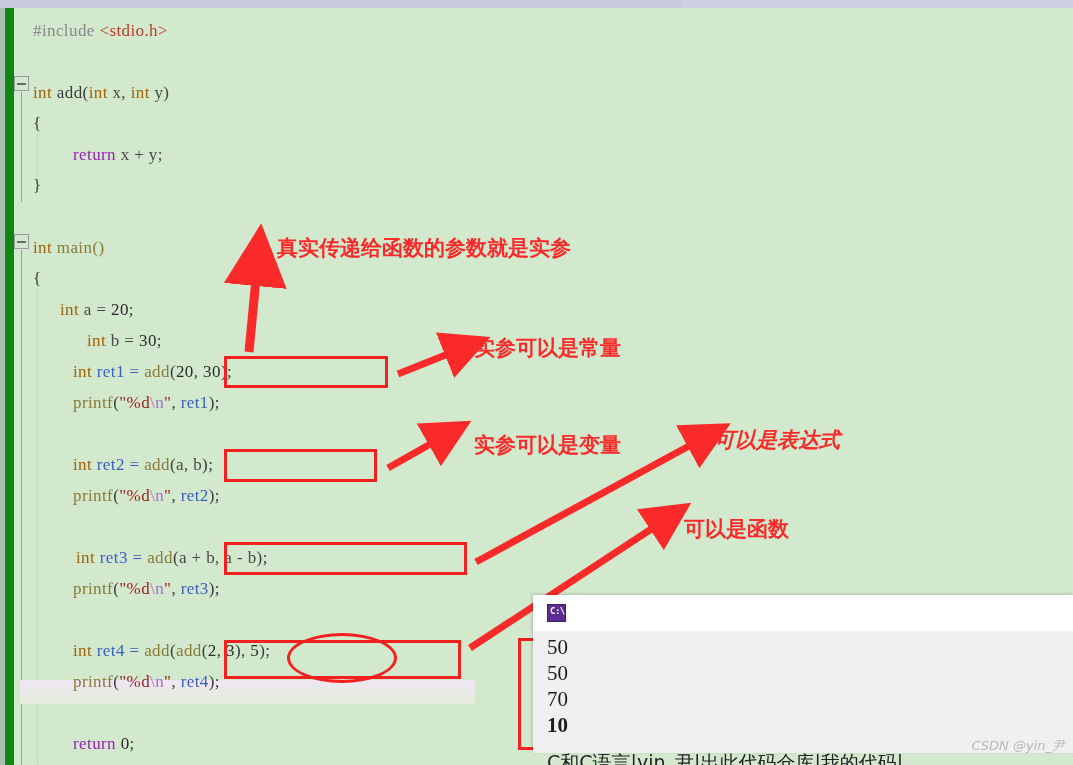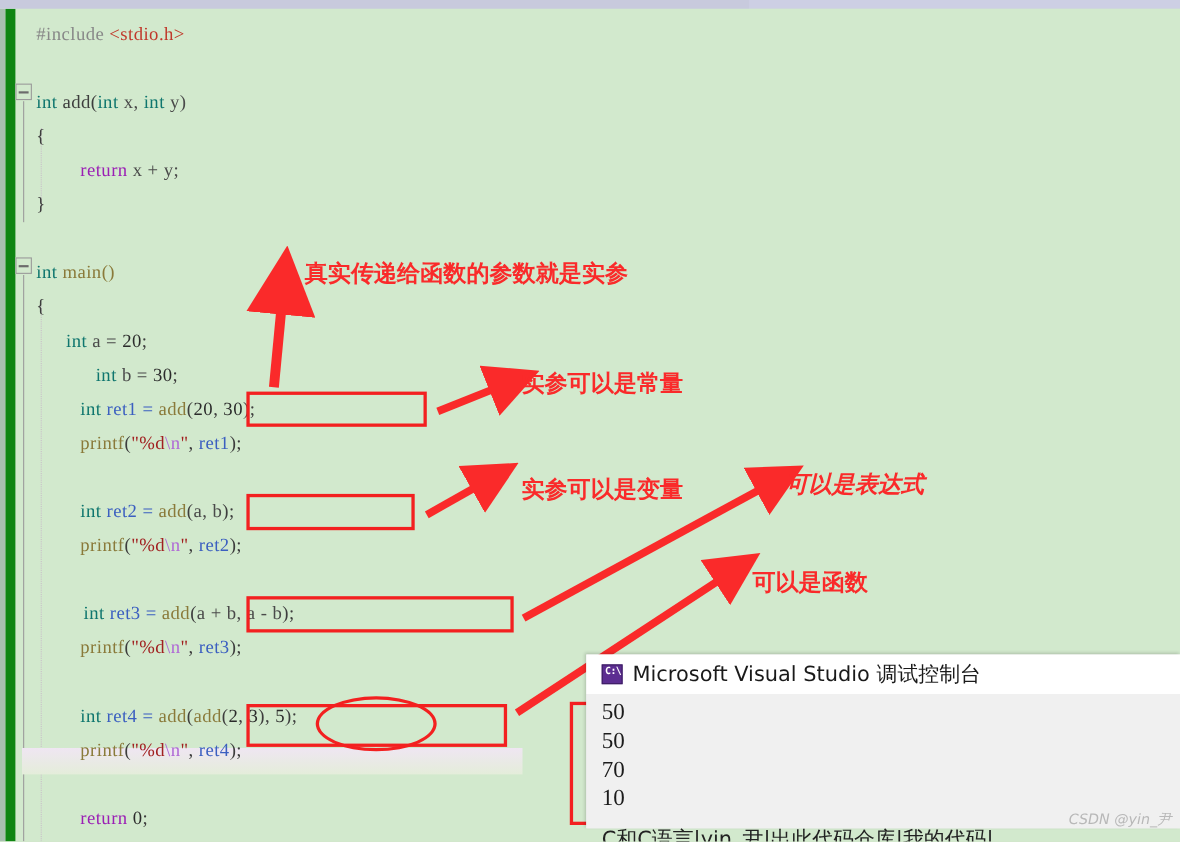--- a/index.html
+++ b/index.html
@@ -24,21 +24,21 @@
   
   .fold{position:absolute;width:15px;height:15px;border:1px solid #9a9a9a;background:#d2e9cd;box-sizing:border-box;}
   .fold::before{content:"";position:absolute;left:2px;top:6px;width:9px;height:2px;background:#6b6b6b;}
 
   
   .code{
     position:absolute;white-space:pre;
     font-family:"Liberation Serif","DejaVu Serif",serif;
     font-size:17px;line-height:21px;letter-spacing:.4px;color:#3d3d3d;
   }
-  .kw{color:#0f766e;}
+  .kw{color:#a16207;}
   .kw2{color:#9b1fb5;}
   .fn{color:#8a7a3a;}
   .var{color:#4a4a4a;}
   .num{color:#2b2b2b;}
   .pp{color:#888888;}
   .str{color:#a12020;}
   .esc{color:#b06ad6;}
   .inc{color:#c0392b;}
   .id{color:#3b5fc0;}
 
@@ -156,25 +156,24 @@
 <div class="anno" style="left:454px;top:435px;margin-left:20px;">实参可以是变量</div>
 <div class="anno" style="left:714px;top:430px;font-style:italic;">可以是表达式</div>
 <div class="anno" style="left:684px;top:519px;">可以是函数</div>
 <div class="anno" style="left:680px;top:681px;">最终都可以调用函数返回正确的结果</div>
 
 <div id="console">
   <div id="console-titlebar">
     <div id="console-icon">
       <span>C:\</span>
     </div>
-    <div id="console-title">Microsoft Visual Studio 调试控制台</div>
   </div>
   <div id="console-body">
 
   <div class="cline" style="top: 6px;">50</div>
       <div class="cline" style="top: 32px;">50</div>
       <div class="cline" style="top: 58px;">70</div>
-      <div class="cline" style="top: 84px;">10</div>
+      <div class="cline" style="top: 84px; font-weight: bold;">10</div>
     </div>
   <div id="console-bottom-text">C和C语言|yin_尹|出此代码仓库|我的代码|</div>
 </div>
 
 <div id="watermark">CSDN @yin_尹</div>
 
 </body></html>

